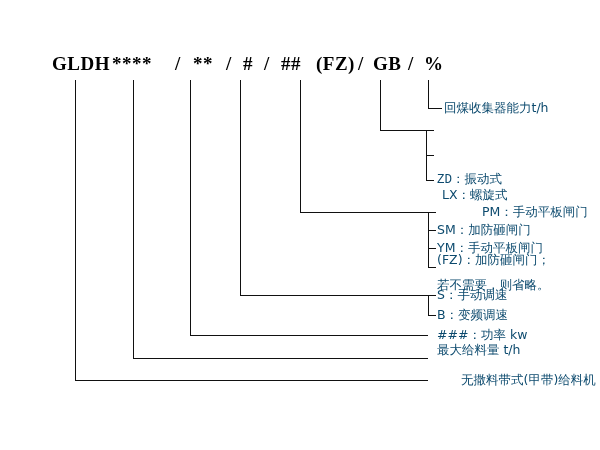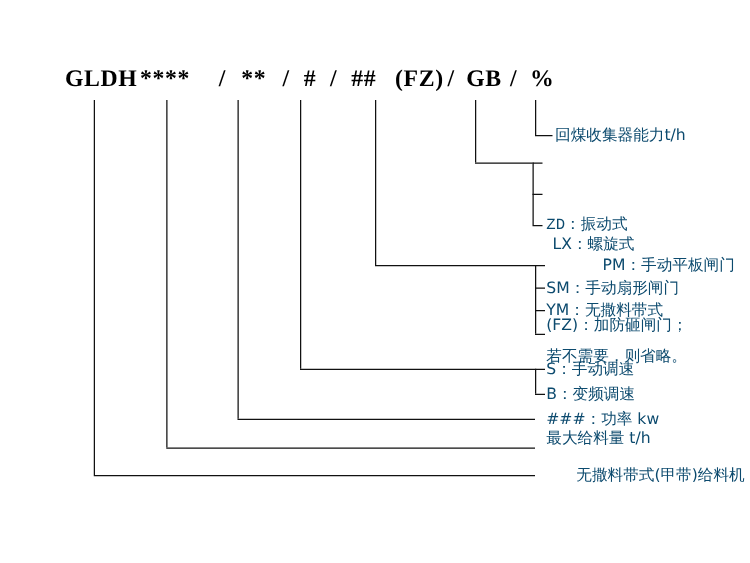--- a/index.html
+++ b/index.html
@@ -119,22 +119,22 @@
 
   <div class="vline" style="left:75px; top:80px; height:300px;"></div>
   <div class="hline" style="left:75px; top:380px; width:353px;"></div>
 
   <div class="lbl cjk" style="left:444px; top:100px;">回煤收集器能力t/h</div>
 
   <div class="lbl cjk" style="left:442px; top:147px;margin-top:40px;">LX：螺旋式</div>
   <div class="lbl cjk" style="left:437px; top:172px;font-family:Liberation Mono, monospace;">ZD：振动式</div>
 
   <div class="lbl cjk" style="left:438px; top:204px;margin-left:44px;">PM：手动平板闸门</div>
-  <div class="lbl cjk" style="left:437px; top:222px;">SM：手动扇形闸门</div>
-  <div class="lbl cjk" style="left:437px; top:240px;">YM：无撒料带式</div>
+  <div class="lbl cjk" style="left:437px; top:222px;">SM：加防砸闸门</div>
+  <div class="lbl cjk" style="left:437px; top:240px;">YM：手动平板闸门</div>
   <div class="lbl cjk" style="left:437px; top:252px;text-align:right;">(FZ)：加防砸闸门；</div>
   <div class="lbl cjk" style="left:437px; top:277px;text-align:right;">若不需要，则省略。</div>
 
   <div class="lbl cjk" style="left:437px; top:307px;">B：变频调速</div>
   <div class="lbl cjk" style="left:437px; top:287px;">S：手动调速</div>
 
   <div class="lbl cjk" style="left:437px; top:327px;">###：功率 kw</div>
   <div class="lbl cjk" style="left:437px; top:342px;">最大给料量 t/h</div>
   <div class="lbl cjk" style="left:437px; top:372px;margin-left:24px;">无撒料带式(甲带)给料机</div>
 

